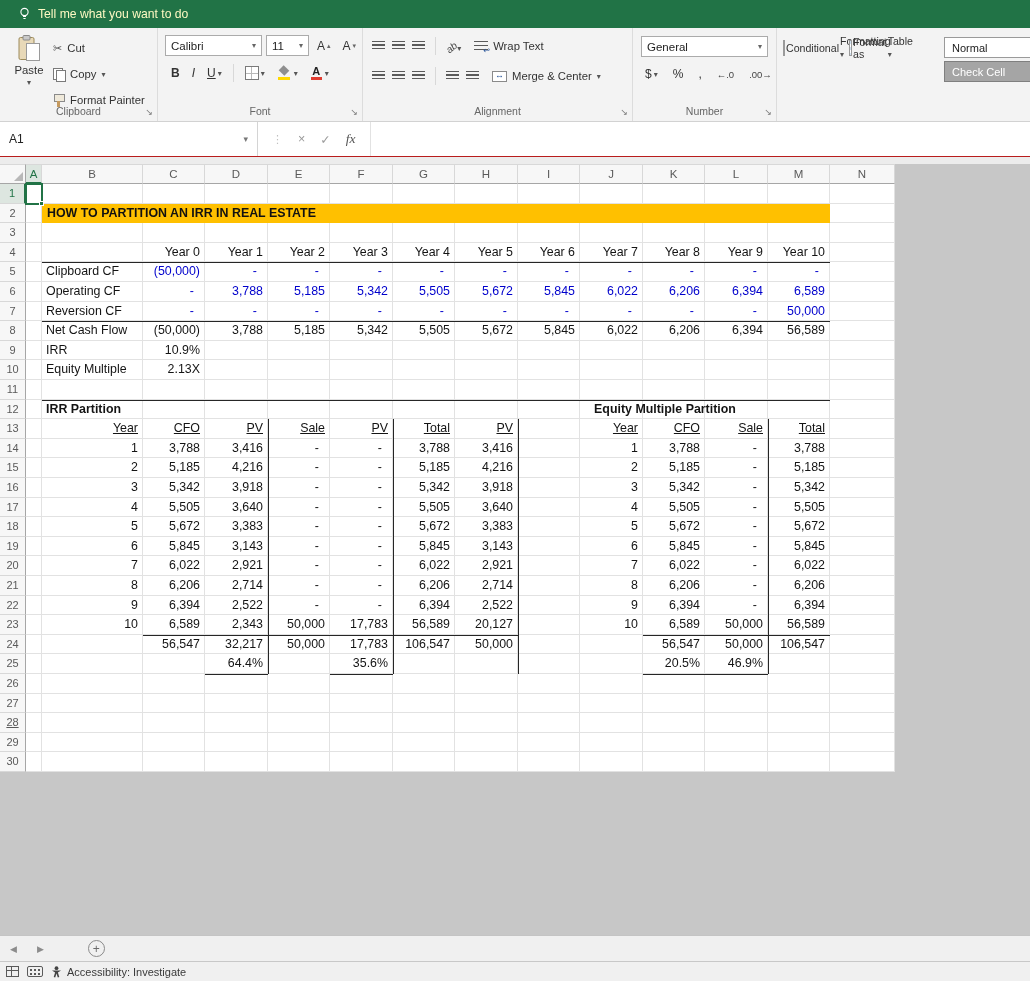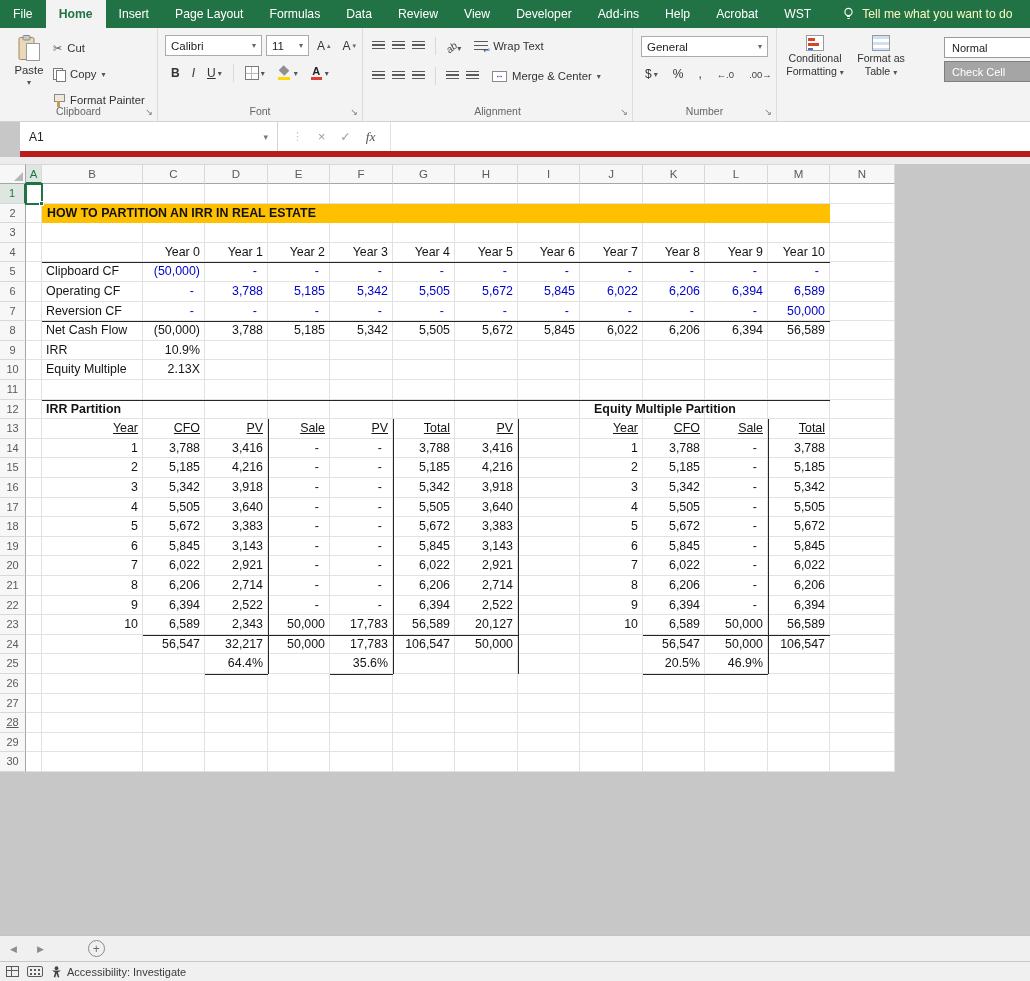--- a/index.html
+++ b/index.html
@@ -56,31 +56,31 @@
   .ic-wrap{position:relative;width:14px;height:10px;display:inline-block;background:repeating-linear-gradient(to bottom,#5a5a5a 0 1.4px,transparent 1.4px 4px);}
   .ic-wrap::after{content:"↩";position:absolute;right:-2px;bottom:-4px;font-size:8px;color:#2b579a;background:transparent;}
   .ic-merge{width:15px;height:11px;border:1px solid #8a8a8a;display:inline-block;position:relative;background:#fff;}
   .ic-merge::after{content:"↔";position:absolute;left:2px;top:-2px;font-size:9px;color:#2b579a;}
   .ic-cf{width:18px;height:16px;display:inline-block;border:1px solid #9a9a9a;background:
     linear-gradient(#d24726,#d24726) 1px 2px/7px 3px no-repeat,
     linear-gradient(#d24726,#d24726) 1px 7px/11px 3px no-repeat,
     linear-gradient(#4472c4,#4472c4) 1px 12px/5px 3px no-repeat,#fff;}
   .ic-fat{width:18px;height:16px;border:1px solid #9a9a9a;display:inline-block;background:
     repeating-linear-gradient(to bottom,#cfe0f0 0 3px,#fff 3px 6px);}
-  .bigbtn{position:absolute;top:7px;width:64px;display:flex;flex-direction:column;align-items:center;gap:1px;font-size:10.6px;color:#333;text-align:left;line-height:12px;}
+  .bigbtn{position:absolute;top:7px;width:64px;display:flex;align-items:center;gap:1px;font-size:10.6px;color:#333;text-align:left;line-height:12px;}
   .gallery{position:absolute;top:9px;display:flex;flex-direction:column;gap:3px;padding-left:29px;}
   .grow{display:flex;gap:3px;}
   .stylebox{width:96px;height:21px;font-size:11px;display:flex;align-items:center;padding:0 7px;border:1px solid #9a9a9a;background:#fff;color:#222;white-space:nowrap;}
   .stylebox.check{background:#a5a5a5;color:#fff;border:1px solid #7f7f7f;}
   .stylecut{width:15px;height:21px;border:1px solid #ababab;background:#fff;font-size:11px;display:flex;align-items:center;padding-left:4px;overflow:hidden;}
   .stylecut.bad{color:#9c0006;background:#ffc7ce;}
   .stylecut.expl{color:#808080;font-style:italic;}
 
   
-  #formulabar{position:absolute;top:122px;left:0;right:0;height:35px;background:#fff;border-bottom:6px solid #b91c1c;display:flex;align-items:stretch;margin-left:20px;}
+  #formulabar{position:absolute;top:122px;left:0;right:0;height:35px;background:#fff;border-bottom:1px solid #b91c1c;display:flex;align-items:stretch;}
   .namebox{width:258px;border-right:1px solid #d4d4d4;display:flex;align-items:center;justify-content:space-between;padding:0 9px;font-size:12px;color:#222;}
   .nb-arrow{color:#777;font-size:9px;}
   .fb-btns{display:flex;align-items:center;gap:15px;padding:0 14px;color:#9a9a9a;font-size:12.5px;border-right:1px solid #e2e2e2;}
   .fb-dots{color:#c0c0c0;font-size:11px;}
   .fbfx{color:#555;font-style:italic;font-family:"Liberation Serif",serif;font-size:13.5px;}
   .fb-input{flex:1;font-size:12px;color:#222;display:flex;align-items:center;padding:0 6px;}
 
   
   #sheetarea{position:absolute;top:157px;left:0;width:1030px;height:778px;background:#c7c7c7;}
   #sheet-layer{position:absolute;inset:0;}
@@ -122,35 +122,20 @@
     linear-gradient(#5a5a5a,#5a5a5a) 0 3px/100% 1px no-repeat;}
   .sb-ic2{width:16px;height:11px;border:1px solid #5a5a5a;border-radius:2px;display:inline-block;background:radial-gradient(#5a5a5a 0.8px,transparent 0.9px) 1px 1px/4px 4px;}
   .sb-acc{display:inline-flex;align-items:center;gap:5px;}
 </style>
 </head>
 <body>
 
 <div id="app">
 
   <div id="tabbar">
-    <div id="tab-row">
-        <div class="rtab">File</div>
-        <div class="rtab active">Home</div>
-        <div class="rtab">Insert</div>
-        <div class="rtab">Page Layout</div>
-        <div class="rtab">Formulas</div>
-        <div class="rtab">Data</div>
-        <div class="rtab">Review</div>
-        <div class="rtab">View</div>
-        <div class="rtab">Developer</div>
-        <div class="rtab">Add-ins</div>
-        <div class="rtab">Help</div>
-        <div class="rtab">Acrobat</div>
-        <div class="rtab">WST</div>
-      </div>
     <div id="tellme">
       <svg width="13" height="14" viewBox="0 0 13 14">
           <circle cx="6.5" cy="5" r="3.6" fill="none" stroke="#fff" stroke-width="1.1"></circle>
           <path d="M5 9.5h3M5.4 11.5h2.2" stroke="#fff" stroke-width="1.1" fill="none"></path>
         </svg>
       <span>Tell me what you want to do</span>
     </div>
   </div>
 
   <div id="ribbon">

